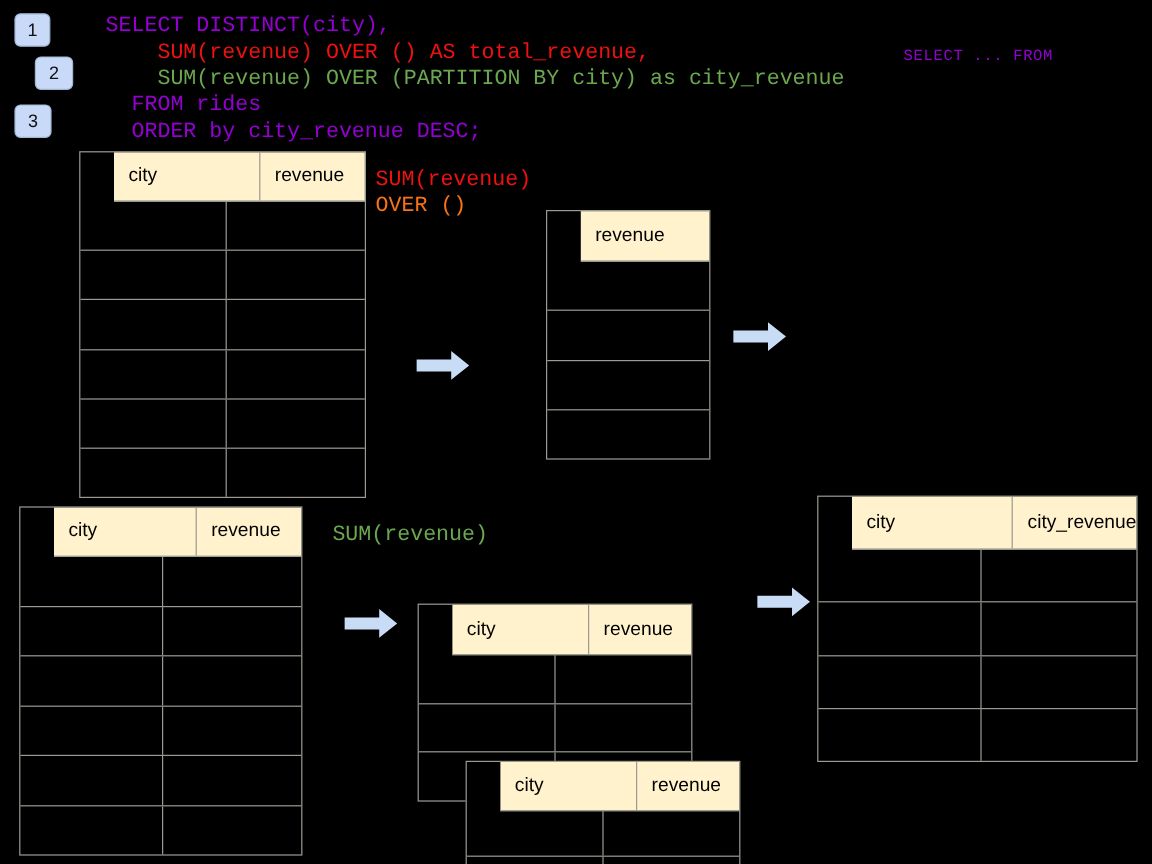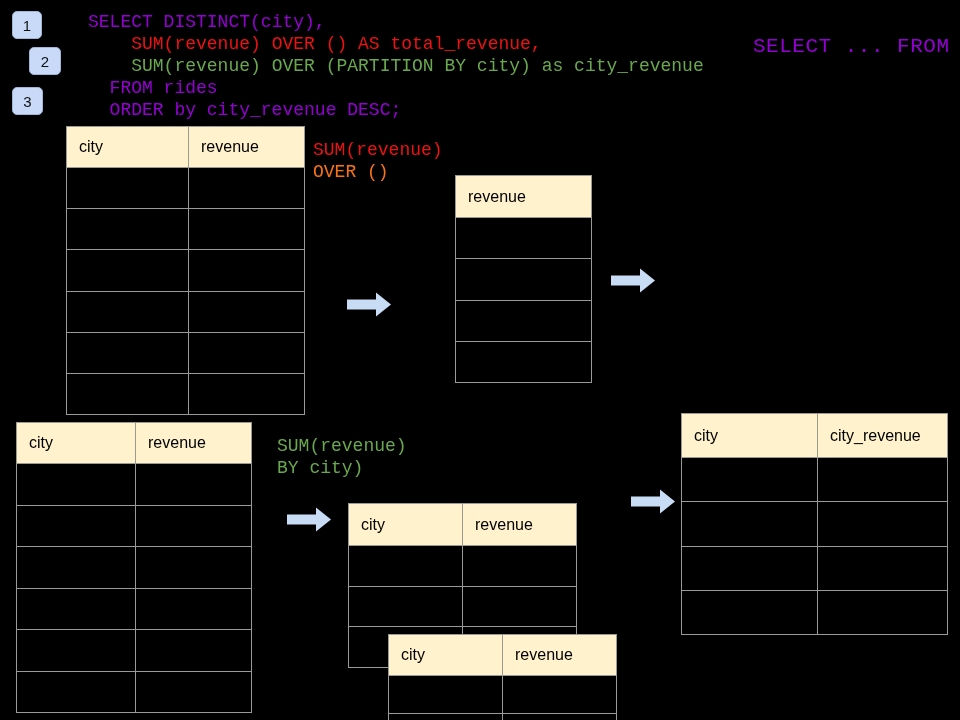--- a/index.html
+++ b/index.html
@@ -12,29 +12,29 @@
          color:#111;font-size:15px;font-family:"Liberation Sans",sans-serif;}
   #badge-1{left:12px;top:11px;width:28px;height:26px;}
   #badge-2{left:29px;top:47px;width:30px;height:26px;}
   #badge-3{left:12px;top:87px;width:29px;height:26px;}
 
   
   .code{position:absolute;font-family:"Liberation Mono",monospace;font-weight:normal;
         white-space:pre;}
   .code .code-line{white-space:pre;}
   #code-main{left:88px;top:11px;font-size:18px;line-height:22px;}
-  #code-side{left:753px;top:36px;font-size:21px;line-height:22px;letter-spacing:.5px;}
+  #code-side{left:753px;top:36px;font-size:13px;line-height:22px;letter-spacing:.5px;}
   #label-total{left:313px;top:139px;font-size:18px;line-height:22px;}
   #label-partition{left:277px;top:435px;font-size:18px;line-height:22px;}
 
   
   .tbl{position:absolute;display:flex;flex-direction:column;box-sizing:border-box;
        border:1px solid var(--border,#9B9B94);background:#000;}
   .thead{display:flex;flex:0 0 auto;background:var(--header_bg,#FFF2CC);
-         border-bottom:1px solid var(--border,#9B9B94);box-sizing:border-box;}
+         border-bottom:1px solid var(--border,#9B9B94);box-sizing:border-box;margin-left:28px;}
   .th{display:flex;align-items:center;padding-left:12px;box-sizing:border-box;
       font-size:16px;color:#000;}
   .trow{display:flex;flex:1 1 0;border-bottom:1px solid var(--border,#9B9B94);
         box-sizing:border-box;}
   .trow:last-child{border-bottom:none;}
   .td{box-sizing:border-box;}
   .tbl .c0{width:var(--c0w,120px);border-right:1px solid var(--border,#9B9B94);}
   .tbl .c1{flex:1 1 0;}
   .tbl.single .c0{width:auto;flex:1 1 0;border-right:none;}
 
@@ -67,21 +67,21 @@
   <div class="badge" id="badge-1">1</div>
   <div class="badge" id="badge-2">2</div>
   <div class="badge" id="badge-3">3</div>
 
   <div class="code" id="code-main"><div class="code-line" style="color: rgb(148, 0, 211);">SELECT DISTINCT(city),</div><div class="code-line" style="color: rgb(238, 17, 17); padding-left: 4ch;">SUM(revenue) OVER () AS total_revenue,</div><div class="code-line" style="color: rgb(106, 168, 79); padding-left: 4ch;">SUM(revenue) OVER (PARTITION BY city) as city_revenue</div><div class="code-line" style="color: rgb(148, 0, 211); padding-left: 2ch;">FROM rides</div><div class="code-line" style="color: rgb(148, 0, 211); padding-left: 2ch;">ORDER by city_revenue DESC;</div></div>
 
   <div class="code" id="code-side"><div class="code-line" style="color: rgb(148, 0, 211);">SELECT ... FROM</div></div>
 
   <div class="code" id="label-total"><div class="code-line" style="color: rgb(238, 17, 17);">SUM(revenue)</div><div class="code-line" style="color: #f97316;">OVER ()</div></div>
 
-  <div class="code" id="label-partition"><div class="code-line" style="color: rgb(106, 168, 79);">SUM(revenue)</div><div class="code-line" style="color: rgb(106, 168, 79);">BY city)</div></div>
+  <div class="code" id="label-partition"><div class="code-line" style="color: rgb(106, 168, 79);">SUM(revenue)</div></div>
 
   <div class="tbl" id="tbl-rides-top">
       <div class="thead">
         <div class="th c0">city</div>
         <div class="th c1">revenue</div>
       </div>
       <div class="trow">
         <div class="td c0"></div>
         <div class="td c1"></div>
       </div>

